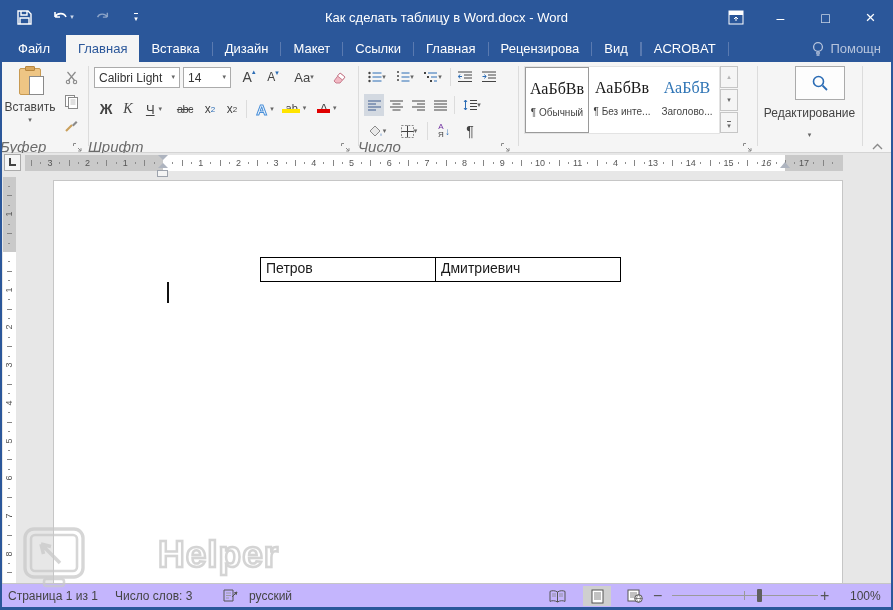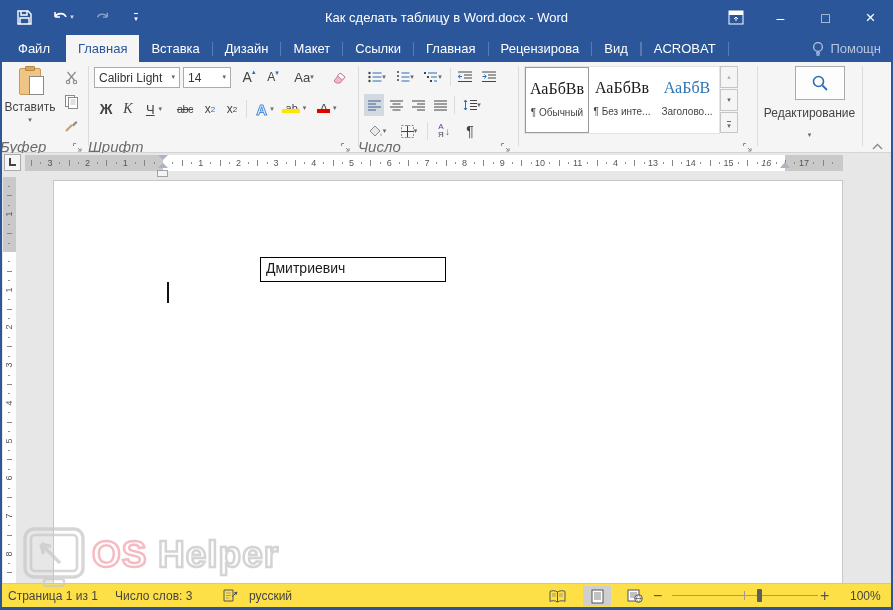--- a/index.html
+++ b/index.html
@@ -84,21 +84,21 @@
   .tcell { height:23px; border-right:1px solid #000; font-size:14px; color:#1a1a1a; padding:2px 0 0 5px; }
   .tcell:last-child { border-right:none; }
 
   
   .watermark { position:absolute; left:22px; top:526px; width:300px; height:70px; z-index:6; pointer-events:none; }
   .wm-text { position:absolute; top:8px; font-weight:bold; font-size:37px; letter-spacing:1px; color:transparent; }
   .wm-os { left:70px; -webkit-text-stroke:2.5px rgba(228,96,110,.42); }
   .wm-helper { left:136px; -webkit-text-stroke:2.5px rgba(170,170,170,.5); }
 
   
-  .statusbar { position:absolute; left:0; top:583px; width:893px; height:24px; background:#fde047; border-top:1px solid #c6c6c6; font-size:12px; color:#444; }
+  .statusbar { position:absolute; left:0; top:583px; width:893px; height:24px; background:#c4b5fd; border-top:1px solid #c6c6c6; font-size:12px; color:#444; }
   .sb-item { position:absolute; top:0; height:23px; display:flex; align-items:center; }
   .viewbtn { position:absolute; top:2px; width:28px; height:20px; display:flex; align-items:center; justify-content:center; }
   .viewbtn.sel { background:#cfcfcf; }
   .zoomtrack { position:absolute; left:672px; top:11px; width:146px; height:1px; background:#9a9a9a; }
   .zoomnotch { position:absolute; left:744px; top:7px; width:1px; height:9px; background:#9a9a9a; }
   .zoomhandle { position:absolute; left:757px; top:5px; width:5px; height:13px; background:#5f5f5f; border-radius:1px; }
   .bottomstrip { position:absolute; left:0; top:607px; width:893px; height:3px; background:#2b579a; }
   .edge { position:absolute; top:0; width:2px; height:610px; background:#2b579a; z-index:9; }
 </style>
 </head>
@@ -579,36 +579,36 @@
         <div class="rlabv" style="top: 338.9px;">7</div>
         <div class="rdotv" style="top: 348.325px;"></div>
         <div class="rtick-v" style="top: 357.75px;"></div>
         <div class="rdotv" style="top: 367.175px;"></div>
         <div class="rlabv" style="top: 376.6px;">8</div>
         <div class="rdotv" style="top: 386.025px;"></div>
         <div class="rtick-v" style="top: 395.45px;"></div>
       </div>
     <div class="page">
       <div id="doc-table-row">
+          <div class="tcell" style="width: 175px;">Петров</div>
           <div class="tcell" style="width: 184px;">Дмитриевич</div>
         </div>
       <div class="caret"></div>
     </div>
   </div>
 
   <div class="watermark">
     <svg width="66" height="64" viewBox="0 0 66 64" style="opacity:.75">
       <g stroke="#c9c9c9" fill="none">
         <rect x="3" y="3" width="58" height="48" rx="9" stroke-width="3.4"></rect>
         <rect x="9" y="9" width="46" height="36" rx="4" stroke-width="2.6"></rect>
         <path d="M38 37 L19 18 M19 18 l2.5 10 M19 18 l10 2.5" stroke-width="3.6"></path>
         <rect x="22" y="53" width="20" height="7" rx="2.5" stroke-width="2.6"></rect>
       </g>
     </svg>
-    <span class="wm-text wm-os">OS</span>
     <span class="wm-text wm-helper">Helper</span>
   </div>
 
   <div class="statusbar">
     <div class="sb-item" style="left:8px">Страница 1 из 1</div>
     <div class="sb-item" style="left:115px">Число слов: 3</div>
     <div class="sb-item" style="left:222px">
       <svg width="16" height="15" viewBox="0 0 16 15">
           <path d="M2 2 h9 v11 h-9 z" stroke="#555" fill="none"></path>
           <path d="M4 5 h5 M4 7.5 h5 M4 10 h3" stroke="#999" stroke-width="0.9"></path>

